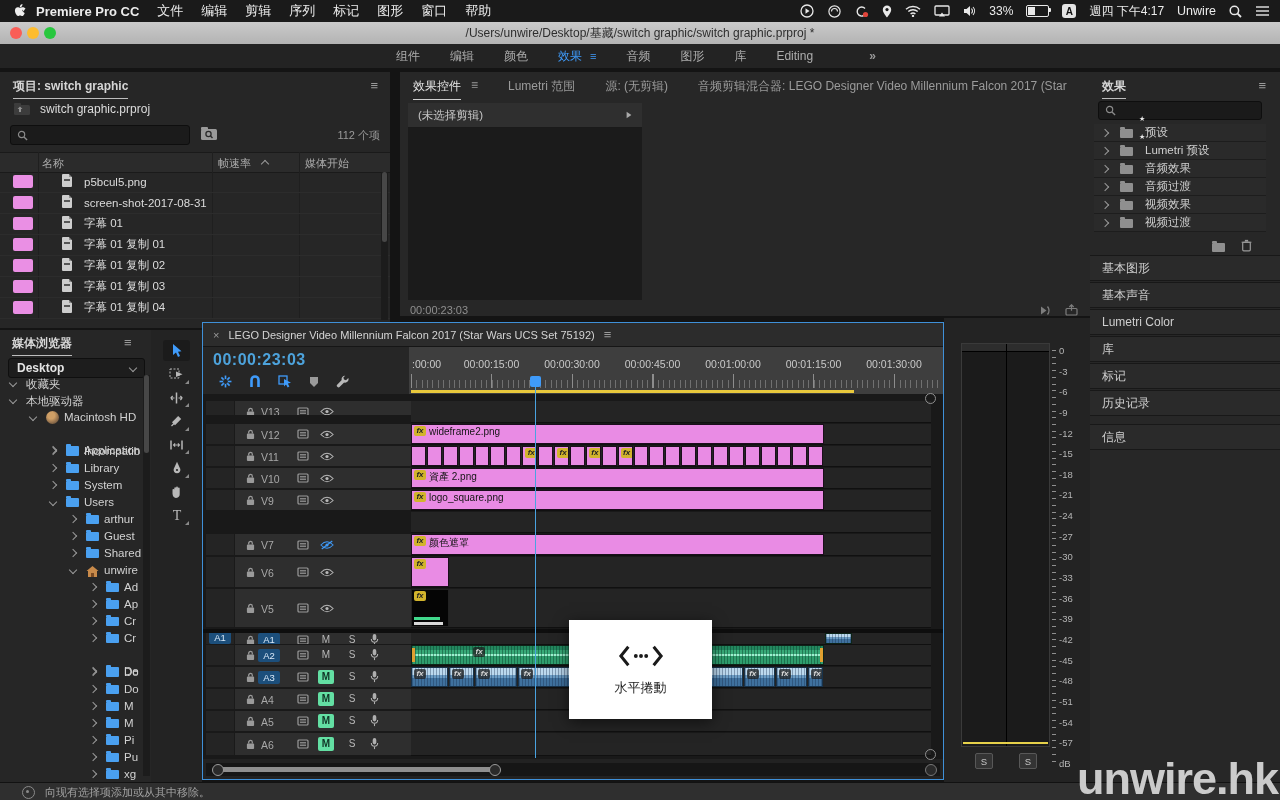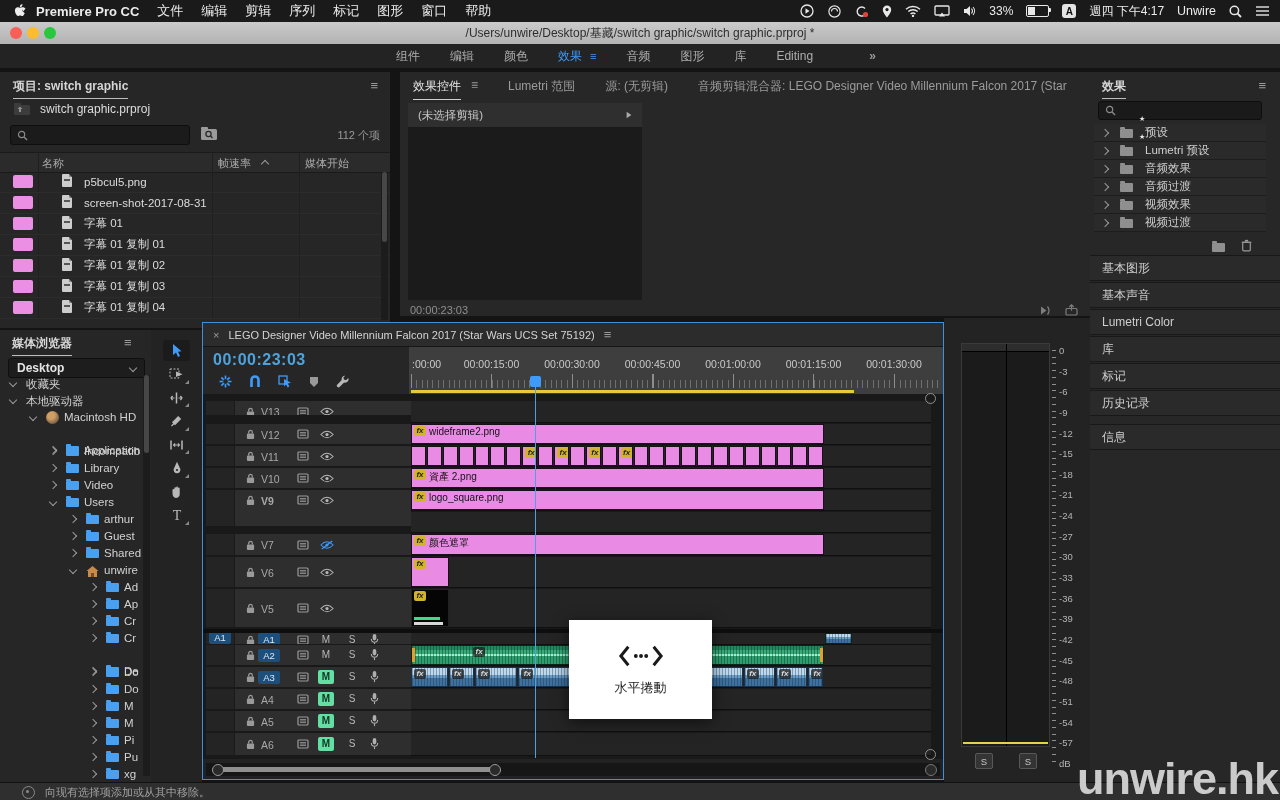--- a/index.html
+++ b/index.html
@@ -379,21 +379,21 @@
         <div class="lbl" style="left: 84px;">Incompatib</div>
       </div>
       <div class="mrow p" style="top: 130px;">
         <div class="chev r" style="position: absolute; left: 50px; top: 5px;"></div>
         <div class="folder" style="position: absolute; left: 66px; top: 4px;"></div>
         <div class="lbl" style="left: 84px;">Library</div>
       </div>
       <div class="mrow p" style="top: 147px;">
         <div class="chev r" style="position: absolute; left: 50px; top: 5px;"></div>
         <div class="folder" style="position: absolute; left: 66px; top: 4px;"></div>
-        <div class="lbl" style="left: 84px;">Video</div>
+        <div class="lbl" style="left: 84px;">System</div>
       </div>
       <div class="mrow p" style="top: 164px;">
         <div class="chev d" style="position: absolute; left: 50px; top: 5px;"></div>
         <div class="folder" style="position: absolute; left: 66px; top: 4px;"></div>
         <div class="lbl" style="left: 84px;">Users</div>
       </div>
       <div class="mrow p" style="top: 181px;">
         <div class="chev r" style="position: absolute; left: 70px; top: 5px;"></div>
         <div class="folder" style="position: absolute; left: 86px; top: 4px;"></div>
         <div class="lbl" style="left: 104px;">arthur</div>
@@ -740,21 +740,21 @@
             <circle cx="8" cy="5" r="1.8" fill="currentColor"></circle>
           </svg>
         </div>
       </div>
       <div class="lane" style="top: 74px; height: 20px;">
         <div class="clip" style="left: 0px; width: 413.236px;">
           <div class="fxb">fx</div>
           <div class="cname">資產 2.png</div>
         </div>
       </div>
-      <div class="thead" style="top: 96px; height: 36px; font-weight: bold;">
+      <div class="thead" style="top: 96px; height: 20px;">
         <div class="srccol"></div>
         <div class="ctl p" style="left: 38px; top: 4.5px; width: 12px; height: 12px;">
           <svg width="9" height="11" viewBox="0 0 10 12">
             <rect x="1" y="5" width="8" height="6" rx="1" fill="currentColor"></rect>
             <path d="M3 5V3.5a2 2 0 0 1 4 0V5" fill="none" stroke="currentColor" stroke-width="1.4"></path>
           </svg>
         </div>
         <div class="tname p" style="left: 55px; top: 4.5px;">V9</div>
         <div class="ctl p" style="left: 90px; top: 4.5px; width: 13px; height: 11px;">
           <svg width="12" height="10" viewBox="0 0 12 10">

